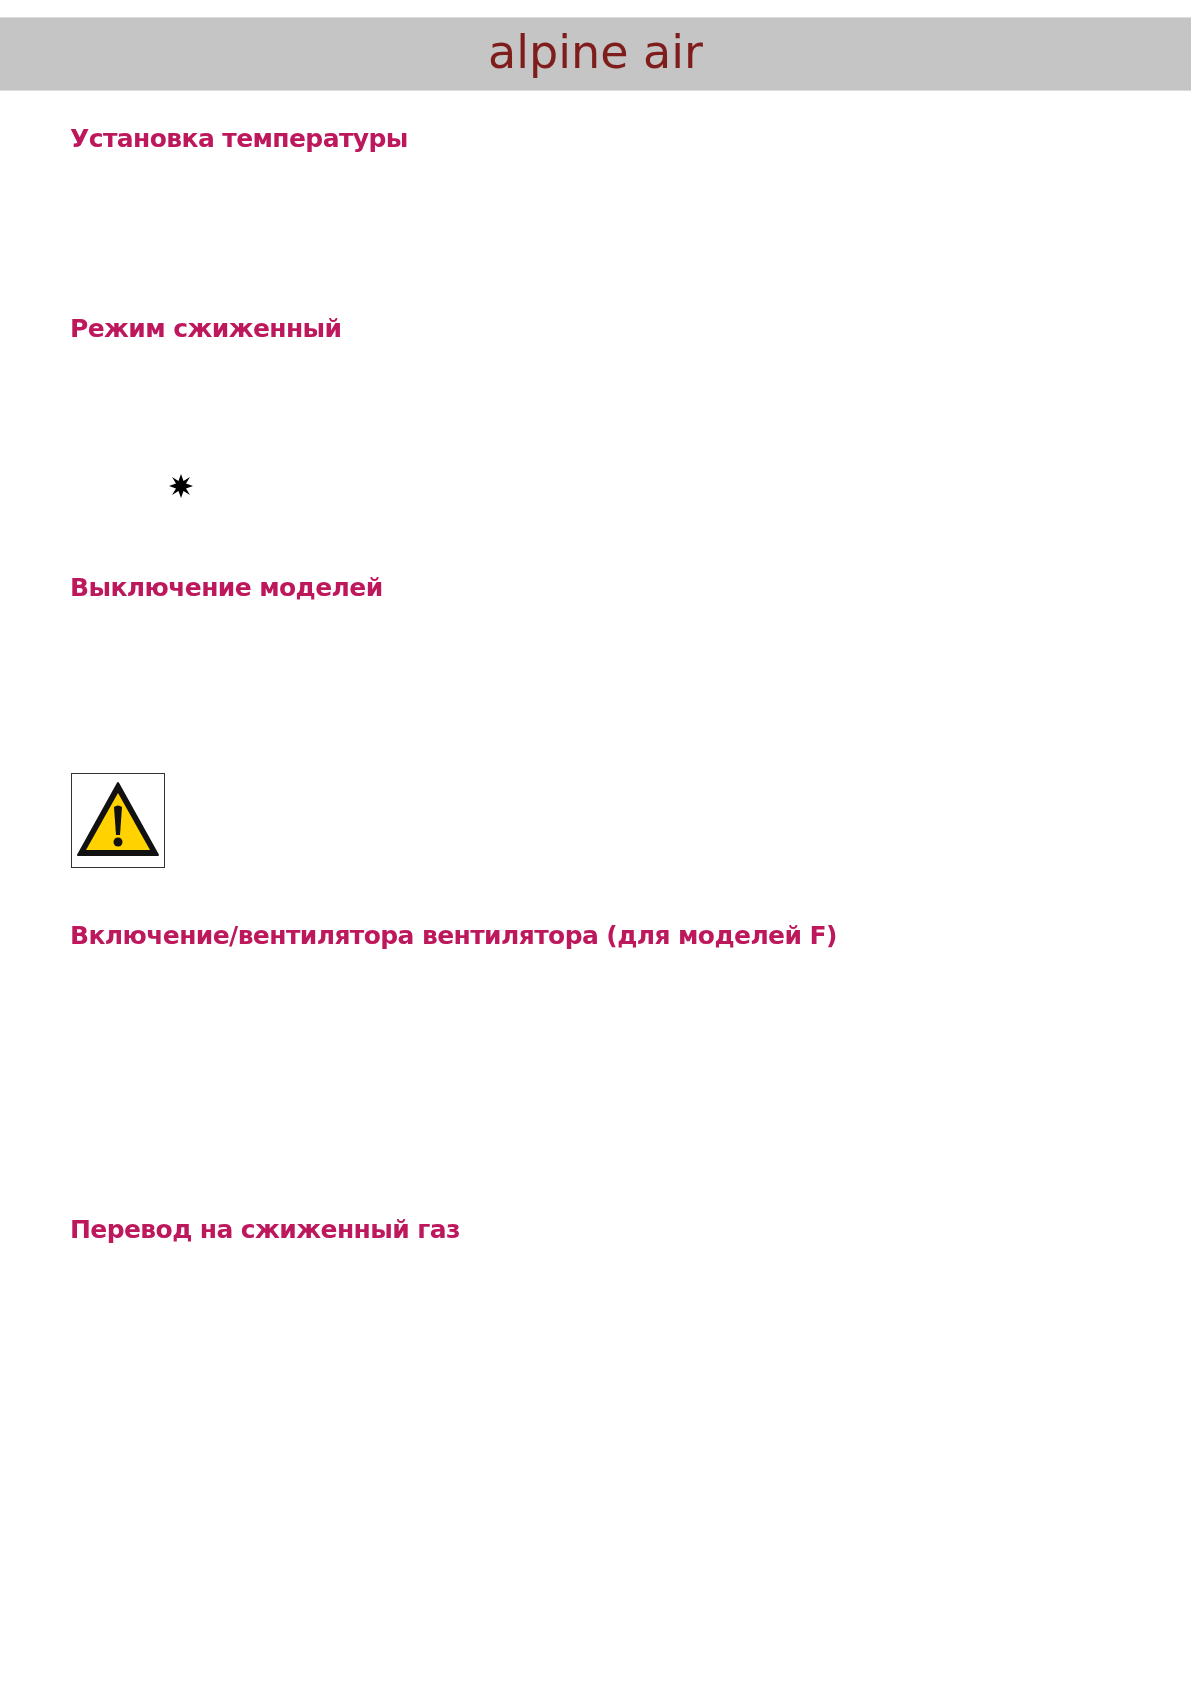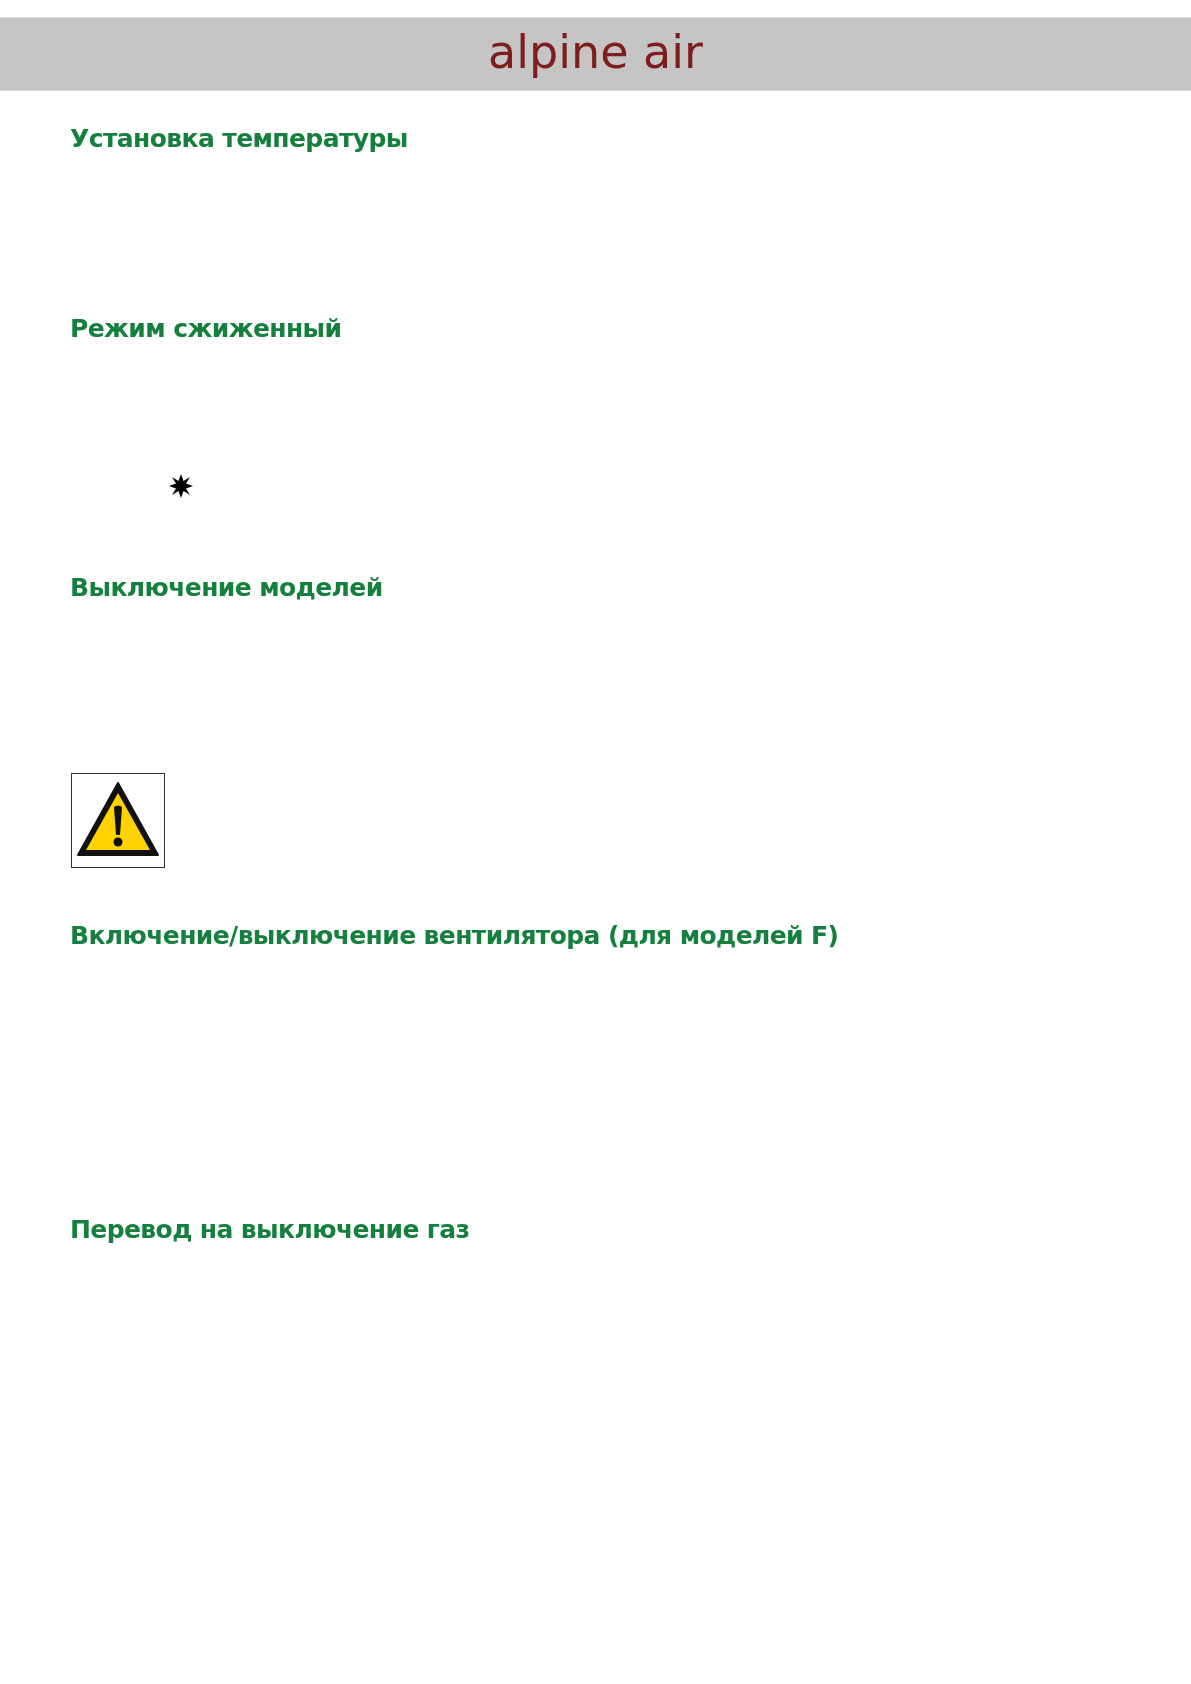--- a/index.html
+++ b/index.html
@@ -1,19 +1,19 @@
 <!DOCTYPE html>
 <html><head>
 <meta charset="utf-8">
 <style>
   html, body { margin: 0; padding: 0; background: #ffffff; }
   body { width: 1191px; height: 1684px; position: relative; overflow: hidden; font-family: "DejaVu Sans", sans-serif; }
   .header-band { position: absolute; left: 0; top: 17px; width: 1191px; height: 72px; background: #c4c5c4; border-top: 1px solid #dcdcdc; border-bottom: 1px solid #dcdcdc; }
   .brand { position: absolute; left: 0; top: 0; width: 100%; text-align: center; line-height: 68px; color: #7f1d1d; font-size: 46px; font-family: "DejaVu Sans", sans-serif; font-weight: normal; letter-spacing: 0px; }
-  .heading { position: absolute; left: 70px; margin: 0; font-size: 25px; font-weight: bold; color: #15803d; font-family: "DejaVu Sans", sans-serif; letter-spacing: -0.6px; white-space: nowrap; }
+  .heading { position: absolute; left: 70px; margin: 0; font-size: 25px; font-weight: bold; color: #be185d; font-family: "DejaVu Sans", sans-serif; letter-spacing: -0.6px; white-space: nowrap; }
   .star { position: absolute; left: 167px; top: 472px; width: 28px; height: 28px; }
   .warn-box { position: absolute; left: 71px; top: 773px; width: 94px; height: 95px; border: 1px solid #333; background: #fff; box-sizing: border-box; }
   .warn-box svg { position: absolute; left: 3px; top: 5px; }
 </style>
 </head>
 <body>
 
 <div class="header-band">
   <div class="brand">alpine air</div>
 </div>
@@ -31,14 +31,14 @@
 
 <div class="warn-box">
   <svg width="86" height="82" viewBox="0 0 86 82">
     <polygon points="43,4 83,76 3,76" fill="#111" stroke="#111" stroke-width="2" stroke-linejoin="round"></polygon>
     <polygon points="43,14 75,71 11,71" fill="#ffd200"></polygon>
     <path d="M39,28 Q43,25 47,28 L45,56 L41,56 Z" fill="#111"></path>
     <circle cx="43" cy="63" r="4.5" fill="#111"></circle>
   </svg>
 </div>
 
-<h2 class="heading" style="top:921px">Включение/выключение вентилятора (для моделей F)</h2>
-<h2 class="heading" style="top:1215px">Перевод на выключение газ</h2>
+<h2 class="heading" style="top:921px">Включение/вентилятора вентилятора (для моделей F)</h2>
+<h2 class="heading" style="top:1215px">Перевод на сжиженный газ</h2>
 
 </body></html>

